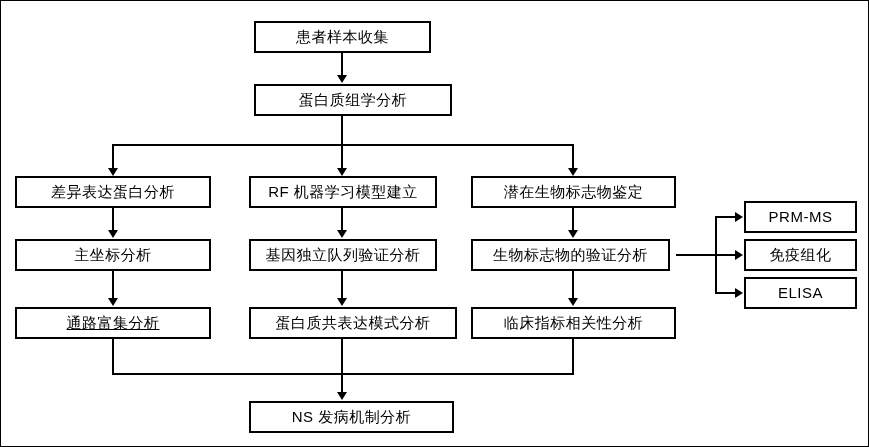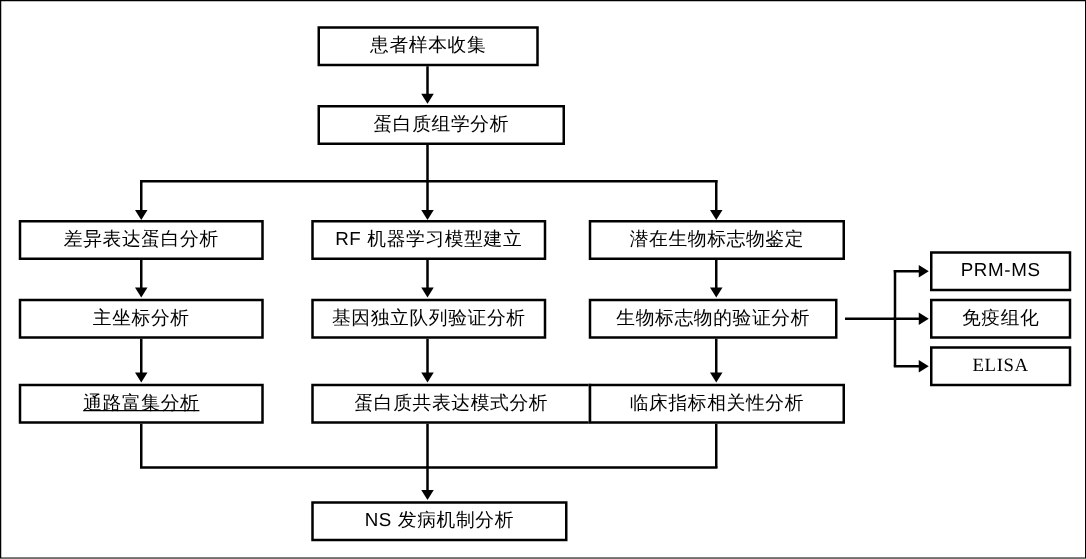--- a/index.html
+++ b/index.html
@@ -73,29 +73,29 @@
   <div class="node" style="left:470px; top:175px; width:205px; height:32px;">潜在生物标志物鉴定</div>
 
   <div class="node" style="left:248px; top:238px; width:188px; height:32px;">基因独立队列验证分析</div>
 
   <div class="node" style="left:14px; top:238px; width:196px; height:32px;">主坐标分析</div>
 
   <div class="node" style="left:470px; top:238px; width:199px; height:32px;">生物标志物的验证分析</div>
 
   <div class="node" style="left:14px; top:306px; width:196px; height:32px;text-decoration:underline;">通路富集分析</div>
 
-  <div class="node" style="left:248px; top:306px; width:224px; height:32px;">蛋白质共表达模式分析</div>
+  <div class="node" style="left:248px; top:306px; width:208px; height:32px;">蛋白质共表达模式分析</div>
 
   <div class="node" style="left:470px; top:306px; width:205px; height:32px;">临床指标相关性分析</div>
 
   <div class="node" style="left:743px; top:200px; width:113px; height:32px;">PRM-MS</div>
 
   <div class="node" style="left:743px; top:238px; width:113px; height:32px;">免疫组化</div>
 
-  <div class="node" style="left:743px; top:276px; width:113px; height:32px;font-family:Liberation Serif, serif;">ELISA</div>
+  <div class="node" style="left:743px; top:276px; width:113px; height:32px;">ELISA</div>
 
   <div class="node" style="left:248px; top:400px; width:205px; height:32px;">NS 发病机制分析</div>
 
   <div class="line vline" style="left:340px; top:52px; height:23px;"></div>
   <div class="arrow-down" style="left:336px; top:74px;"></div>
 
   <div class="line vline" style="left:340px; top:115px; height:29px;"></div>
   <div class="line hline" style="left:111px; top:143px; width:462px;"></div>
   <div class="line vline" style="left:111px; top:143px; height:25px;"></div>
   <div class="arrow-down" style="left:107px; top:167px;"></div>

